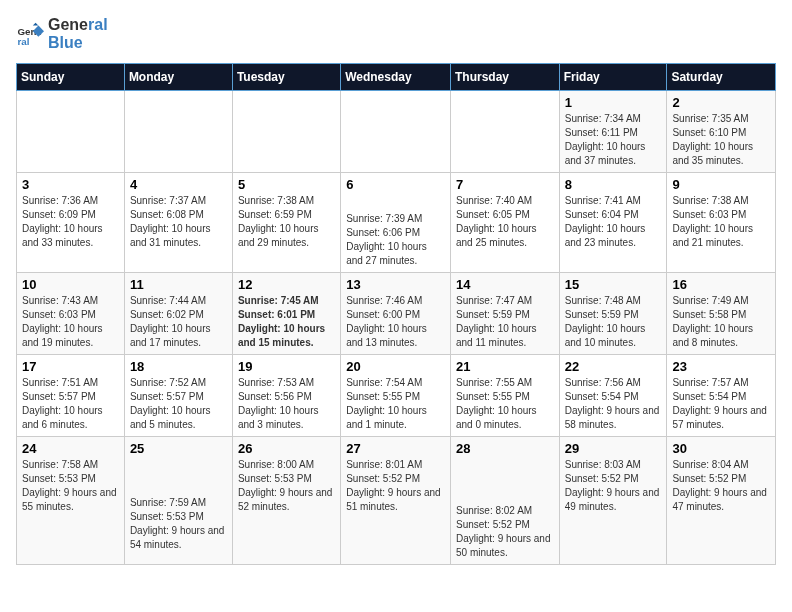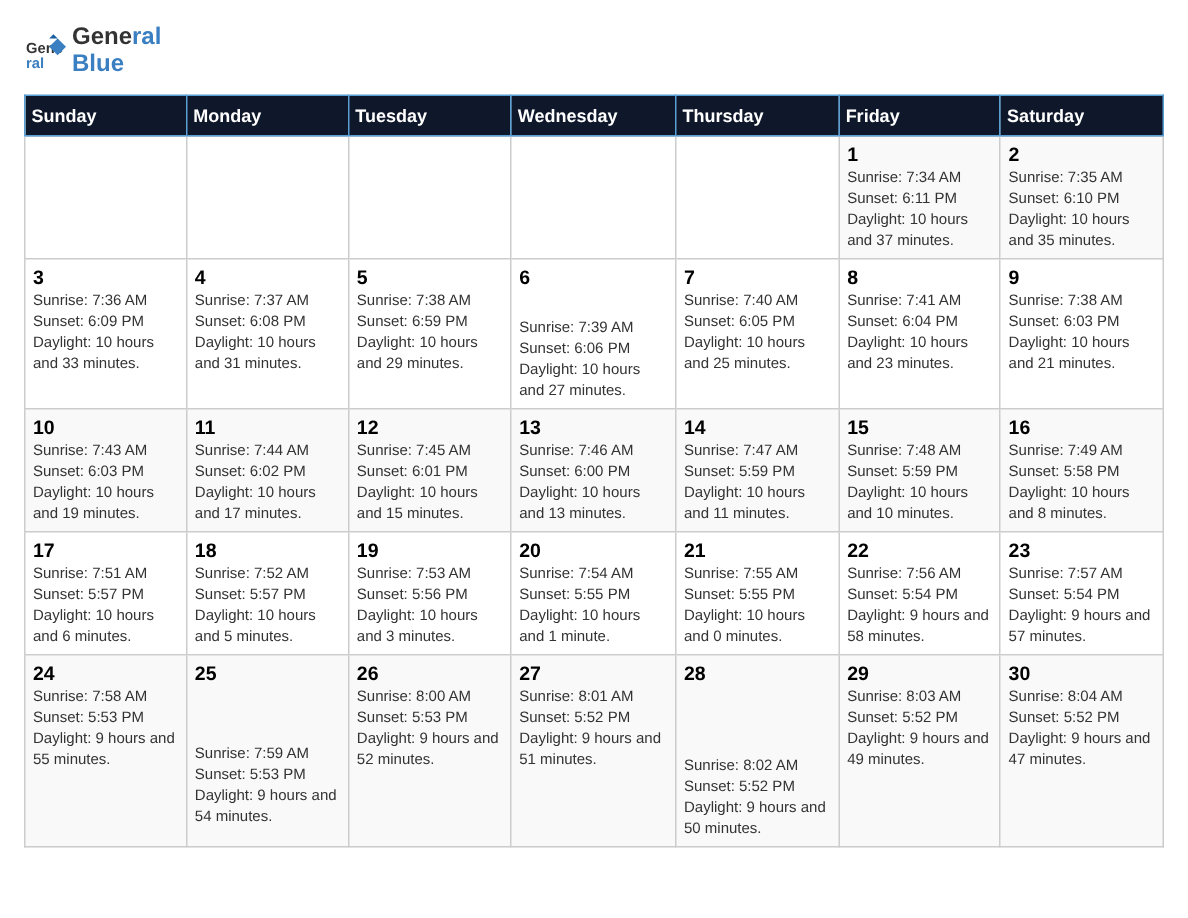--- a/index.html
+++ b/index.html
@@ -189,21 +189,21 @@
 Daylight: 10 hours and 19 minutes.</div>
         </td>
         <td>
           <span class="day-num">11</span>
           <div class="day-info" style="white-space: pre-line;">Sunrise: 7:44 AM
 Sunset: 6:02 PM
 Daylight: 10 hours and 17 minutes.</div>
         </td>
         <td>
           <span class="day-num">12</span>
-          <div class="day-info" style="white-space: pre-line;">Sunrise: 7:45 AM
+          <div class="day-info" style="white-space: pre-line; font-weight: bold;">Sunrise: 7:45 AM
 Sunset: 6:01 PM
 Daylight: 10 hours and 15 minutes.</div>
         </td>
         <td>
           <span class="day-num">13</span>
           <div class="day-info" style="white-space: pre-line;">Sunrise: 7:46 AM
 Sunset: 6:00 PM
 Daylight: 10 hours and 13 minutes.</div>
         </td>
         <td>

